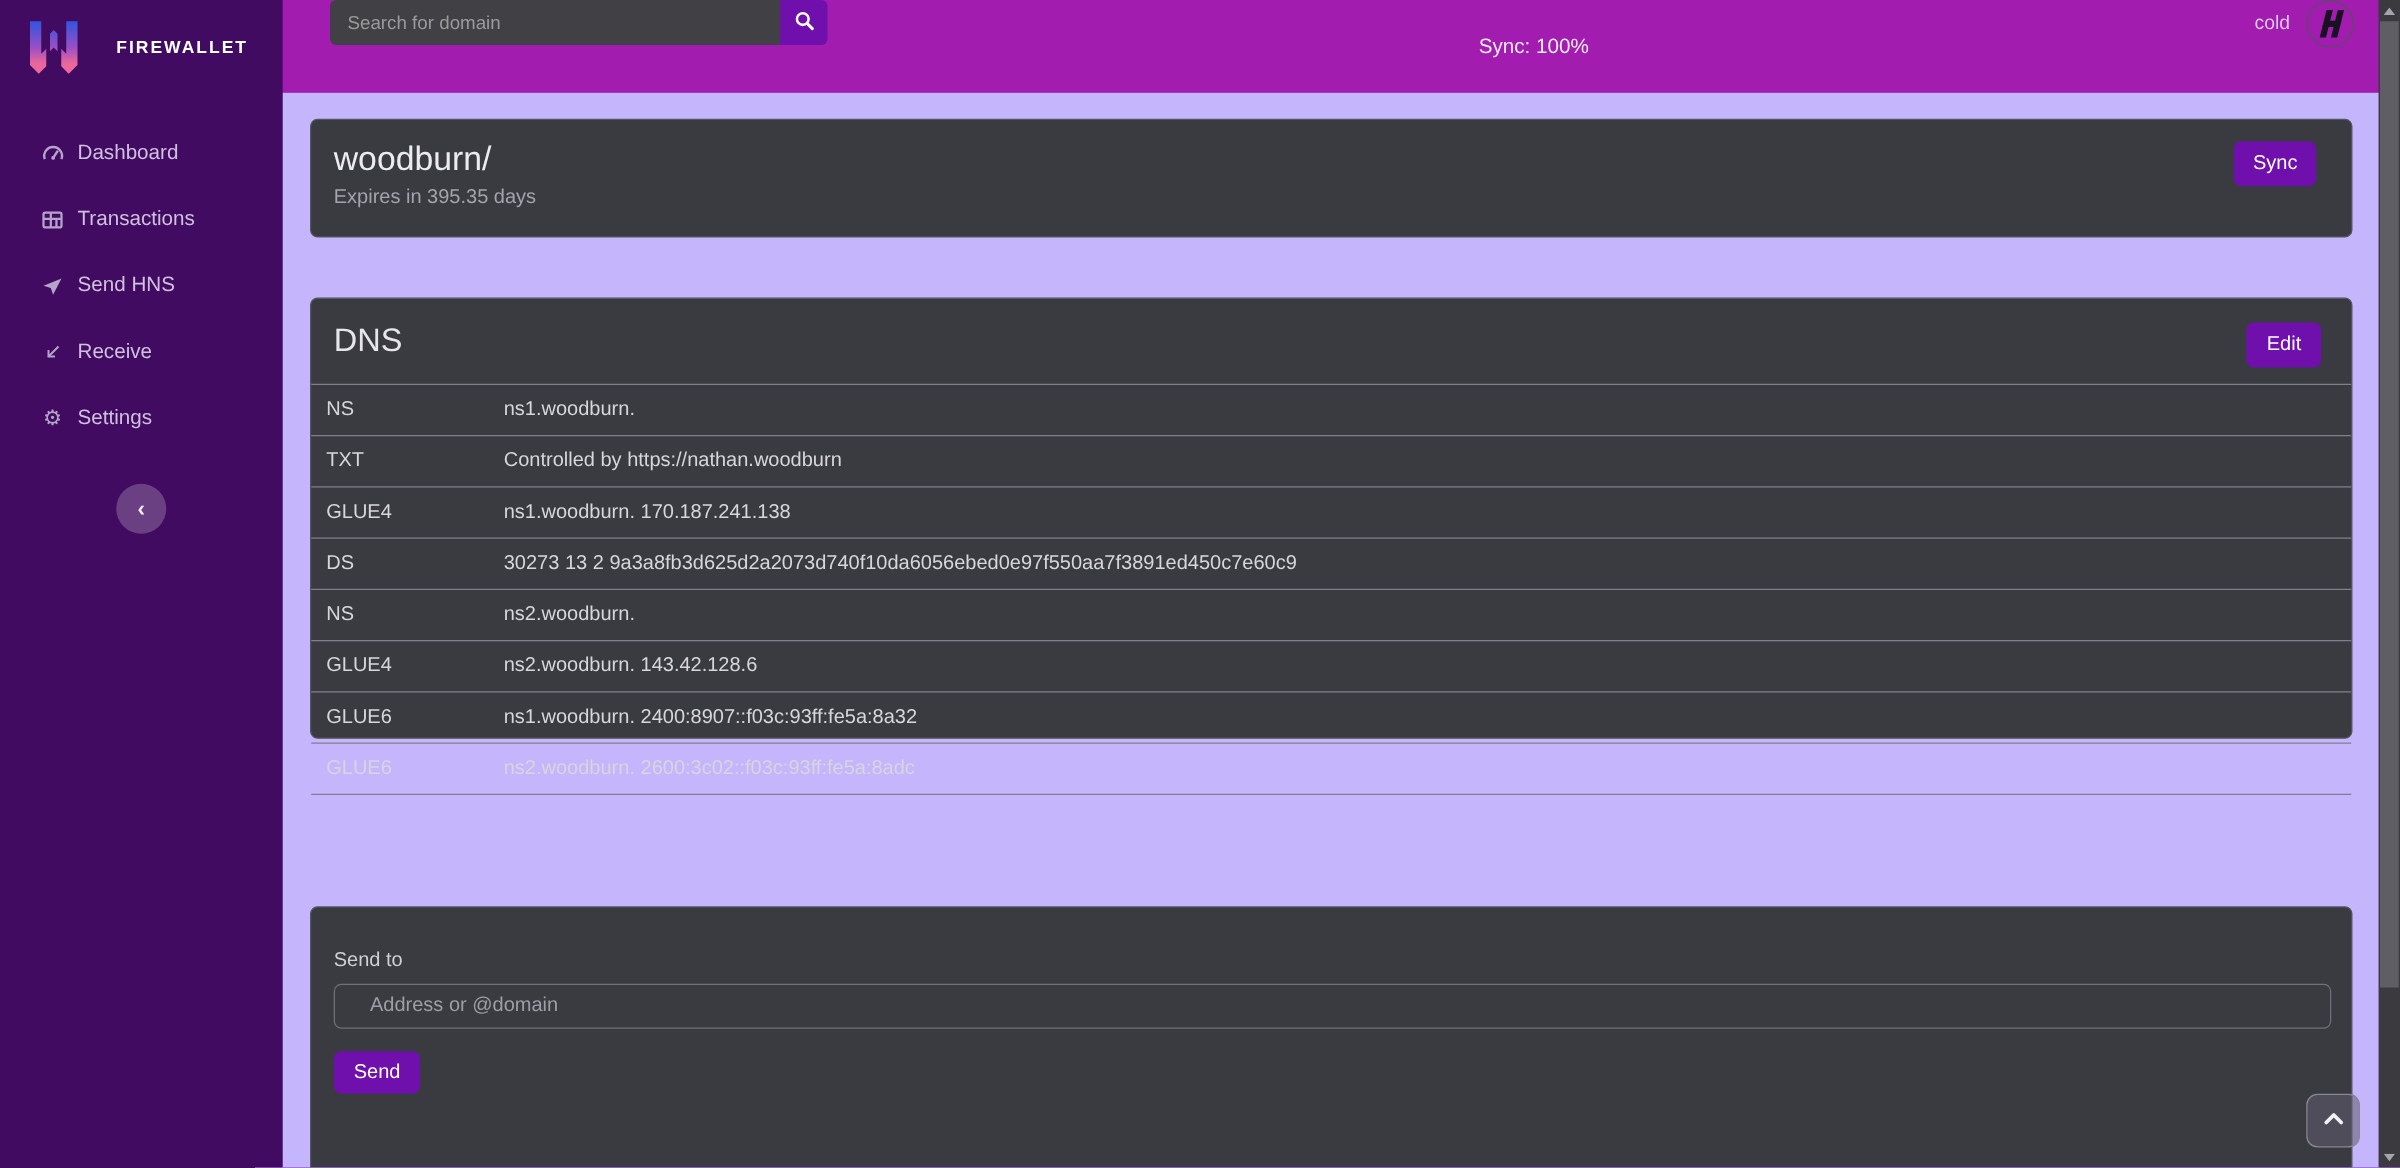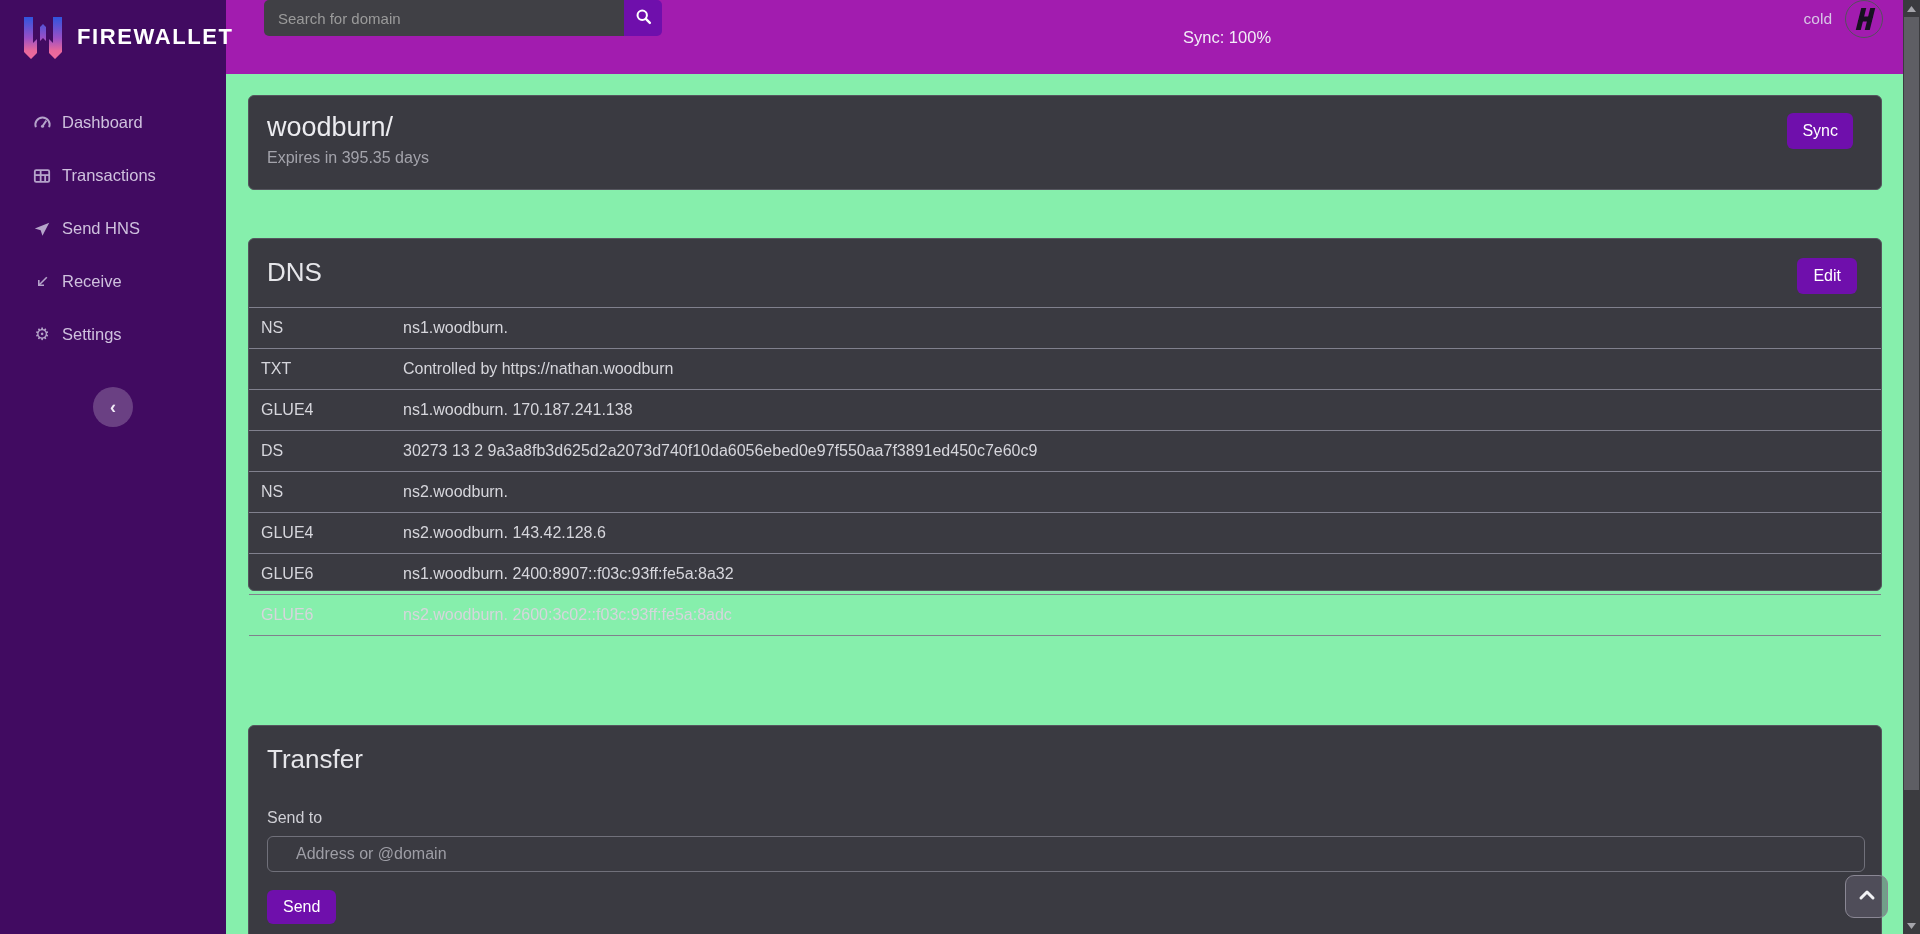--- a/index.html
+++ b/index.html
@@ -14,21 +14,21 @@
   
   .sidebar {
     position:absolute; left:0; top:0; width:226px; height:100%;
     background:#410b61; z-index:5;
   }
   .brand {
     display:flex; align-items:center; height:74px; padding-left:20px;
   }
   .brand-logo { width:46px; height:48px; flex:0 0 auto; }
   .brand-name {
-    margin-left:11px; color:#ffffff; font-weight:800; font-size:22px;
+    margin-left:27px; color:#ffffff; font-weight:800; font-size:14px;
     letter-spacing:1.6px;
   }
   .nav { padding-top:22px; }
   .nav-item {
     display:flex; align-items:center; height:53px; padding-left:32px;
     color:#cfc1de; font-size:16.5px; cursor:pointer;
   }
   .nav-item .nav-icon {
     width:20px; height:20px; margin-right:10px; display:flex;
     align-items:center; justify-content:center; color:#b5a4ca;
@@ -71,21 +71,21 @@
   .wallet-name { color:#d8c7e6; font-size:15.5px; cursor:pointer; }
   .hns-badge {
     width:38px; height:38px; border-radius:50%;
     border:1px solid #56505e; display:flex; align-items:center;
     justify-content:center; cursor:pointer; overflow:hidden;
   }
 
   
   .main {
     position:absolute; left:226px; top:74px; width:1677px; height:860px;
-    background:#86efac; overflow:hidden;
+    background:#c4b5fd; overflow:hidden;
   }
   .card {
     position:absolute; left:22px; width:1634px;
     background:#3a3a41; border:1px solid #55555e; border-radius:6px;
   }
   .card-domain { top:21px; height:95px; padding:16px 18px 0 18px; }
   .card-dns    { top:164px; height:353px; }
   .card-transfer { top:651px; height:240px; }
 
   .domain-title { font-size:27px; color:#ececf0; font-weight:400; }
@@ -298,21 +298,20 @@
 
   <div class="dns-row">
     <span class="dns-type">GLUE6</span>
     <span class="dns-value">ns2.woodburn. 2600:3c02::f03c:93ff:fe5a:8adc</span>
   </div>
 </div>
     </div>
   </section>
 
   <section class="card card-transfer">
-    <h2 class="card-header-title">Transfer</h2>
     <div class="transfer-label">Send to</div>
     <input class="transfer-input" type="text" placeholder="Address or @domain" style="">
     <button class="btn send-btn">Send</button>
   </section>
 
 </main>
 
 <button class="scroll-top">
   <span>
     <svg width="18" height="12" viewBox="0 0 18 12">

